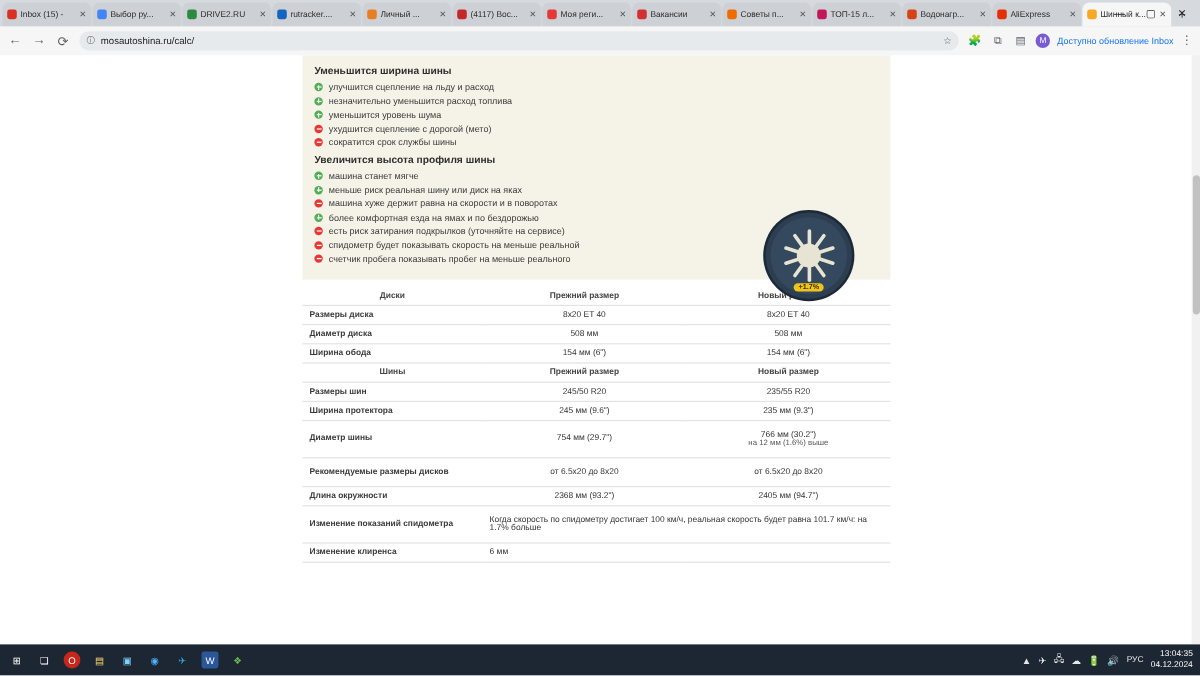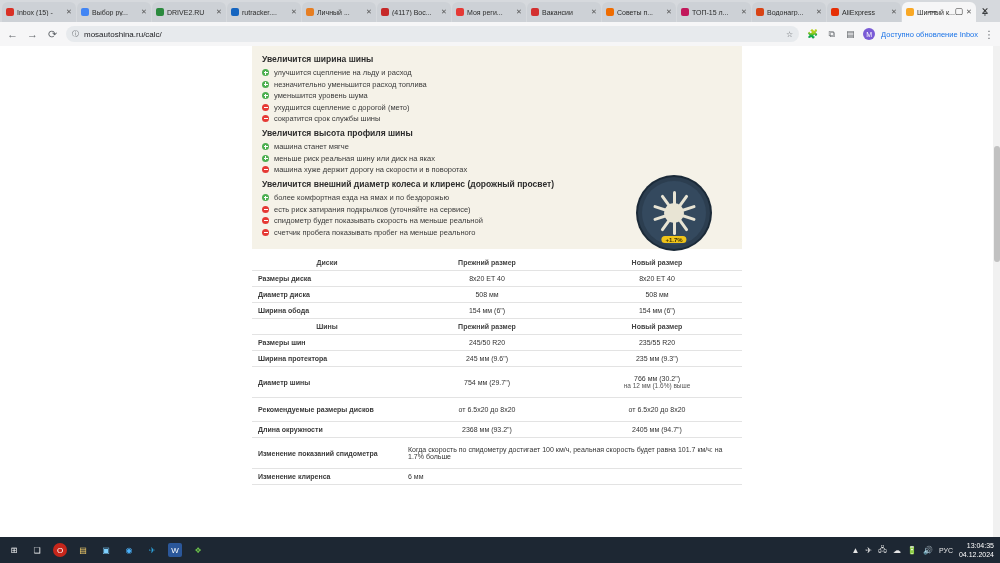--- a/index.html
+++ b/index.html
@@ -221,21 +221,21 @@
     </div>
   </div>
 
   <div class="viewport">
     <div class="page-bg"></div>
 
     <div class="content-col">
 
       <div class="cream">
 
-        <div class="sec-title first">Увеличится ширина шины</div>
+        <div class="sec-title first">Уменьшится ширина шины</div>
         <div class="bullet-row">
           <span class="dot plus"></span>
           <span class="bullet-text">улучшится сцепление на льду и расход</span>
         </div>
         <div class="bullet-row">
           <span class="dot plus"></span>
           <span class="bullet-text">незначительно уменьшится расход топлива</span>
         </div>
         <div class="bullet-row">
           <span class="dot plus"></span>
@@ -254,24 +254,23 @@
         <div class="bullet-row">
           <span class="dot plus"></span>
           <span class="bullet-text">машина станет мягче</span>
         </div>
         <div class="bullet-row">
           <span class="dot plus"></span>
           <span class="bullet-text">меньше риск реальная шину или диск на яках</span>
         </div>
         <div class="bullet-row">
           <span class="dot minus"></span>
-          <span class="bullet-text">машина хуже держит дорогу на скорости и в поворотах</span>
-        </div>
-
-        <div class="sec-title">Увеличится внешний диаметр колеса и клиренс (дорожный просвет)</div>
+          <span class="bullet-text">машина хуже держит равна на скорости и в поворотах</span>
+        </div>
+
         <div class="bullet-row">
           <span class="dot plus"></span>
           <span class="bullet-text">более комфортная езда на ямах и по бездорожью</span>
         </div>
         <div class="bullet-row">
           <span class="dot minus"></span>
           <span class="bullet-text">есть риск затирания подкрылков (уточняйте на сервисе)</span>
         </div>
         <div class="bullet-row">
           <span class="dot minus"></span>

